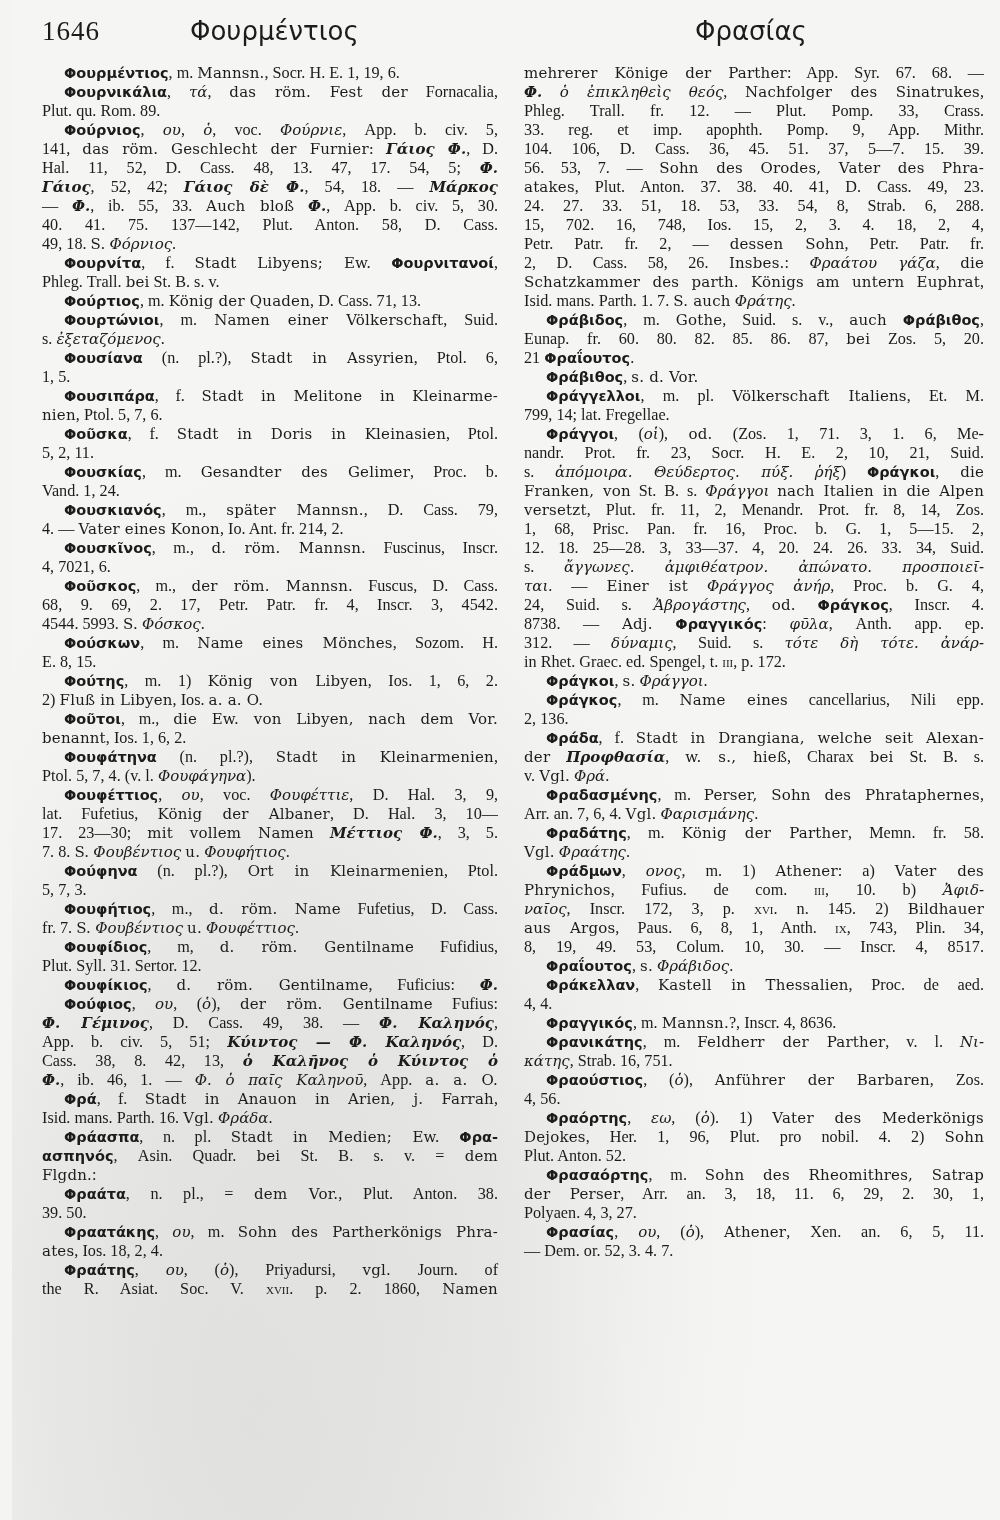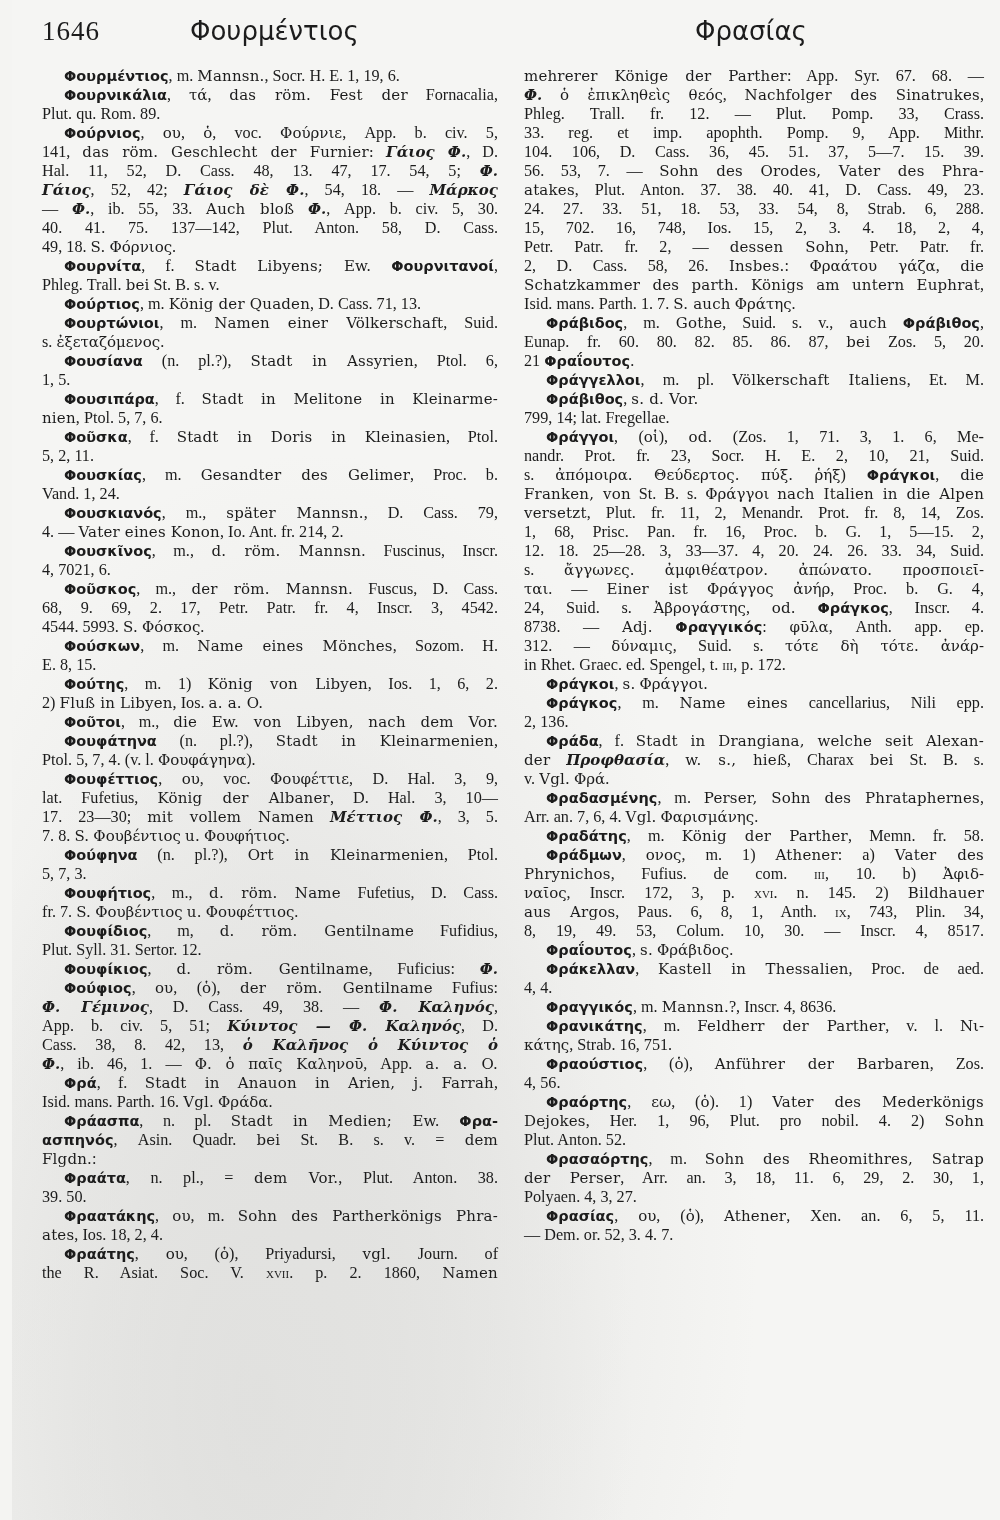--- a/index.html
+++ b/index.html
@@ -24,32 +24,32 @@
   .running-left {
     position: absolute; left: 178px; top: 6px;
     font-family: "DejaVu Sans", sans-serif; font-size: 26px;
   }
   .running-right {
     position: absolute; left: 683px; top: 6px;
     font-family: "DejaVu Sans", sans-serif; font-size: 26px;
   }
   .column {
     position: absolute; top: 64px;
-    font-size: 16.2px; line-height: 24px;
+    font-size: 16.2px; line-height: 18px;
   }
   .col-left { left: 30px; width: 456px; }
   .col-right { left: 512px; width: 460px; }
   .line {
     display: block; white-space: nowrap; height: 19px;
     text-align: justify; text-align-last: justify;
   }
   .line.last { text-align-last: left; }
   .line.indent { padding-left: 22px; }
   .b { font-family: "DejaVu Sans", sans-serif; font-weight: bold; font-size: 14.5px; }
-  .i { font-family: "DejaVu Serif", serif; font-size: 15px; }
+  .i { font-style: italic; font-family: "DejaVu Serif", serif; font-size: 15px; }
   .bi { font-style: italic; font-weight: bold; font-family: "DejaVu Serif", serif; font-size: 15px; }
   .f { font-family: "DejaVu Serif", serif; font-size: 15px; letter-spacing: 0.2px; }
   .sc { font-variant: small-caps; }
 </style>
 </head>
 <body>
 
 <div class="page">
   <div class="header">
     <span class="page-number">1646</span>
@@ -86,20 +86,21 @@
       <span class="line indent"><span class="b">Φουσκῖνος</span><span>, m., </span><span class="f">d. röm. Mannsn.</span><span> Fuscinus, Inscr.</span></span>
       <span class="line last"><span>4, 7021, 6.</span></span>
       <span class="line indent"><span class="b">Φοῦσκος</span><span>, m., </span><span class="f">der röm. Mannsn.</span><span> Fuscus, D. Cass.</span></span>
       <span class="line"><span>68, 9. 69, 2. 17, Petr. Patr. fr. 4, Inscr. 3, 4542.</span></span>
       <span class="line last"><span>4544. 5993. </span><span class="f">S.</span><span> </span><span class="i">Φόσκος</span><span>.</span></span>
       <span class="line indent"><span class="b">Φούσκων</span><span>, m. </span><span class="f">Name eines Mönches</span><span>, Sozom. H.</span></span>
       <span class="line last"><span>E. 8, 15.</span></span>
       <span class="line indent"><span class="b">Φούτης</span><span>, m. 1) </span><span class="f">König von Libyen</span><span>, Ios. 1, 6, 2.</span></span>
       <span class="line last"><span>2) </span><span class="f">Fluß in Libyen</span><span>, Ios. </span><span class="f">a. a. O.</span></span>
       <span class="line indent"><span class="b">Φοῦτοι</span><span>, m., </span><span class="f">die Ew. von Libyen, nach dem Vor.</span></span>
+      <span class="line last"><span class="f">benannt</span><span>, Ios. 1, 6, 2.</span></span>
       <span class="line indent"><span class="b">Φουφάτηνα</span><span> (n. pl.?), </span><span class="f">Stadt in Kleinarmenien</span><span>,</span></span>
       <span class="line last"><span>Ptol. 5, 7, 4. (v. l. </span><span class="i">Φουφάγηνα</span><span>).</span></span>
       <span class="line indent"><span class="b">Φουφέττιος</span><span>, </span><span class="i">ου</span><span>, voc. </span><span class="i">Φουφέττιε</span><span>, D. Hal. 3, 9,</span></span>
       <span class="line"><span>lat. Fufetius, </span><span class="f">König der Albaner</span><span>, D. Hal. 3, 10—</span></span>
       <span class="line"><span>17. 23—30; </span><span class="f">mit vollem Namen</span><span> </span><span class="bi">Μέττιος Φ.</span><span>, 3, 5.</span></span>
       <span class="line last"><span>7. 8. </span><span class="f">S.</span><span> </span><span class="i">Φουβέντιος</span><span> </span><span class="f">u.</span><span> </span><span class="i">Φουφήτιος</span><span>.</span></span>
       <span class="line indent"><span class="b">Φούφηνα</span><span> (n. pl.?), </span><span class="f">Ort in Kleinarmenien</span><span>, Ptol.</span></span>
       <span class="line last"><span>5, 7, 3.</span></span>
       <span class="line indent"><span class="b">Φουφήτιος</span><span>, m., </span><span class="f">d. röm. Name</span><span> Fufetius, D. Cass.</span></span>
       <span class="line last"><span>fr. 7. </span><span class="f">S.</span><span> </span><span class="i">Φουβέντιος</span><span> </span><span class="f">u.</span><span> </span><span class="i">Φουφέττιος</span><span>.</span></span>
@@ -133,22 +134,22 @@
       <span class="line"><span class="f">atakes</span><span>, Plut. Anton. 37. 38. 40. 41, D. Cass. 49, 23.</span></span>
       <span class="line"><span>24. 27. 33. 51, 18. 53, 33. 54, 8, Strab. 6, 288.</span></span>
       <span class="line"><span>15, 702. 16, 748, Ios. 15, 2, 3. 4. 18, 2, 4,</span></span>
       <span class="line"><span>Petr. Patr. fr. 2, — </span><span class="f">dessen Sohn</span><span>, Petr. Patr. fr.</span></span>
       <span class="line"><span>2, D. Cass. 58, 26. </span><span class="f">Insbes.</span><span>: </span><span class="i">Φραάτου γάζα</span><span>, </span><span class="f">die</span></span>
       <span class="line"><span class="f">Schatzkammer des parth. Königs am untern Euphrat</span><span>,</span></span>
       <span class="line last"><span>Isid. mans. Parth. 1. 7. </span><span class="f">S. auch</span><span> </span><span class="i">Φράτης</span><span>.</span></span>
       <span class="line indent"><span class="b">Φράβιδος</span><span>, m. </span><span class="f">Gothe</span><span>, Suid. s. v., </span><span class="f">auch</span><span> </span><span class="b">Φράβιθος</span><span>,</span></span>
       <span class="line"><span>Eunap. fr. 60. 80. 82. 85. 86. 87, </span><span class="f">bei</span><span> Zos. 5, 20.</span></span>
       <span class="line last"><span>21 </span><span class="b">Φραΐουτος</span><span>.</span></span>
+      <span class="line indent last"><span class="b">Φράβιθος</span><span>, </span><span class="f">s. d. Vor.</span></span>
       <span class="line indent"><span class="b">Φράγγελλοι</span><span>, m. pl. </span><span class="f">Völkerschaft Italiens</span><span>, Et. M.</span></span>
-      <span class="line indent last"><span class="b">Φράβιθος</span><span>, </span><span class="f">s. d. Vor.</span></span>
       <span class="line last"><span>799, 14; lat. Fregellae.</span></span>
       <span class="line indent"><span class="b">Φράγγοι</span><span>, (</span><span class="i">οἱ</span><span>), </span><span class="f">od.</span><span> (Zos. 1, 71. 3, 1. 6, Me-</span></span>
       <span class="line"><span>nandr. Prot. fr. 23, Socr. H. E. 2, 10, 21, Suid.</span></span>
       <span class="line"><span>s. </span><span class="i">ἀπόμοιρα. Θεύδερτος. πύξ. ῥήξ</span><span>) </span><span class="b">Φράγκοι</span><span>, </span><span class="f">die</span></span>
       <span class="line"><span class="f">Franken, von</span><span> St. B. s. </span><span class="i">Φράγγοι</span><span> </span><span class="f">nach Italien in die Alpen</span></span>
       <span class="line"><span class="f">versetzt</span><span>, Plut. fr. 11, 2, Menandr. Prot. fr. 8, 14, Zos.</span></span>
       <span class="line"><span>1, 68, Prisc. Pan. fr. 16, Proc. b. G. 1, 5—15. 2,</span></span>
       <span class="line"><span>12. 18. 25—28. 3, 33—37. 4, 20. 24. 26. 33. 34, Suid.</span></span>
       <span class="line"><span>s. </span><span class="i">ἄγγωνες. ἀμφιθέατρον. ἀπώνατο. προσποιεῖ-</span></span>
       <span class="line"><span class="i">ται</span><span>. — </span><span class="f">Einer ist</span><span> </span><span class="i">Φράγγος ἀνήρ</span><span>, Proc. b. G. 4,</span></span>
@@ -158,20 +159,21 @@
       <span class="line last"><span>in Rhet. Graec. ed. Spengel, t. </span><span class="sc">iii</span><span>, p. 172.</span></span>
       <span class="line indent last"><span class="b">Φράγκοι</span><span>, </span><span class="f">s.</span><span> </span><span class="i">Φράγγοι</span><span>.</span></span>
       <span class="line indent"><span class="b">Φράγκος</span><span>, m. </span><span class="f">Name eines</span><span> cancellarius, Nili epp.</span></span>
       <span class="line last"><span>2, 136.</span></span>
       <span class="line indent"><span class="b">Φράδα</span><span>, f. </span><span class="f">Stadt in Drangiana, welche seit Alexan-</span></span>
       <span class="line"><span class="f">der</span><span> </span><span class="bi">Προφθασία</span><span>, </span><span class="f">w. s., hieß</span><span>, Charax </span><span class="f">bei</span><span> St. B. s.</span></span>
       <span class="line last"><span>v. </span><span class="f">Vgl.</span><span> </span><span class="i">Φρά</span><span>.</span></span>
       <span class="line indent"><span class="b">Φραδασμένης</span><span>, m. </span><span class="f">Perser, Sohn des Phrataphernes</span><span>,</span></span>
       <span class="line last"><span>Arr. an. 7, 6, 4. </span><span class="f">Vgl.</span><span> </span><span class="i">Φαρισμάνης</span><span>.</span></span>
       <span class="line indent"><span class="b">Φραδάτης</span><span>, m. </span><span class="f">König der Parther</span><span>, Memn. fr. 58.</span></span>
+      <span class="line last"><span class="f">Vgl.</span><span> </span><span class="i">Φραάτης</span><span>.</span></span>
       <span class="line indent"><span class="b">Φράδμων</span><span>, </span><span class="i">ονος</span><span>, m. 1) </span><span class="f">Athener</span><span>: a) </span><span class="f">Vater des</span></span>
       <span class="line"><span class="f">Phrynichos</span><span>, Fufius. de com. </span><span class="sc">iii</span><span>, 10. b) </span><span class="i">Ἀφιδ-</span></span>
       <span class="line"><span class="i">ναῖος</span><span>, Inscr. 172, 3, p. </span><span class="sc">xvi</span><span>. n. 145. 2) </span><span class="f">Bildhauer</span></span>
       <span class="line"><span class="f">aus Argos</span><span>, Paus. 6, 8, 1, Anth. </span><span class="sc">ix</span><span>, 743, Plin. 34,</span></span>
       <span class="line"><span>8, 19, 49. 53, Colum. 10, 30. — Inscr. 4, 8517.</span></span>
       <span class="line indent last"><span class="b">Φραΐουτος</span><span>, </span><span class="f">s.</span><span> </span><span class="i">Φράβιδος</span><span>.</span></span>
       <span class="line indent"><span class="b">Φράκελλαν</span><span>, </span><span class="f">Kastell in Thessalien</span><span>, Proc. de aed.</span></span>
       <span class="line last"><span>4, 4.</span></span>
       <span class="line indent last"><span class="b">Φραγγικός</span><span>, m. </span><span class="f">Mannsn.</span><span>?, Inscr. 4, 8636.</span></span>
       <span class="line indent"><span class="b">Φρανικάτης</span><span>, m. </span><span class="f">Feldherr der Parther</span><span>, v. l. </span><span class="i">Νι-</span></span>

